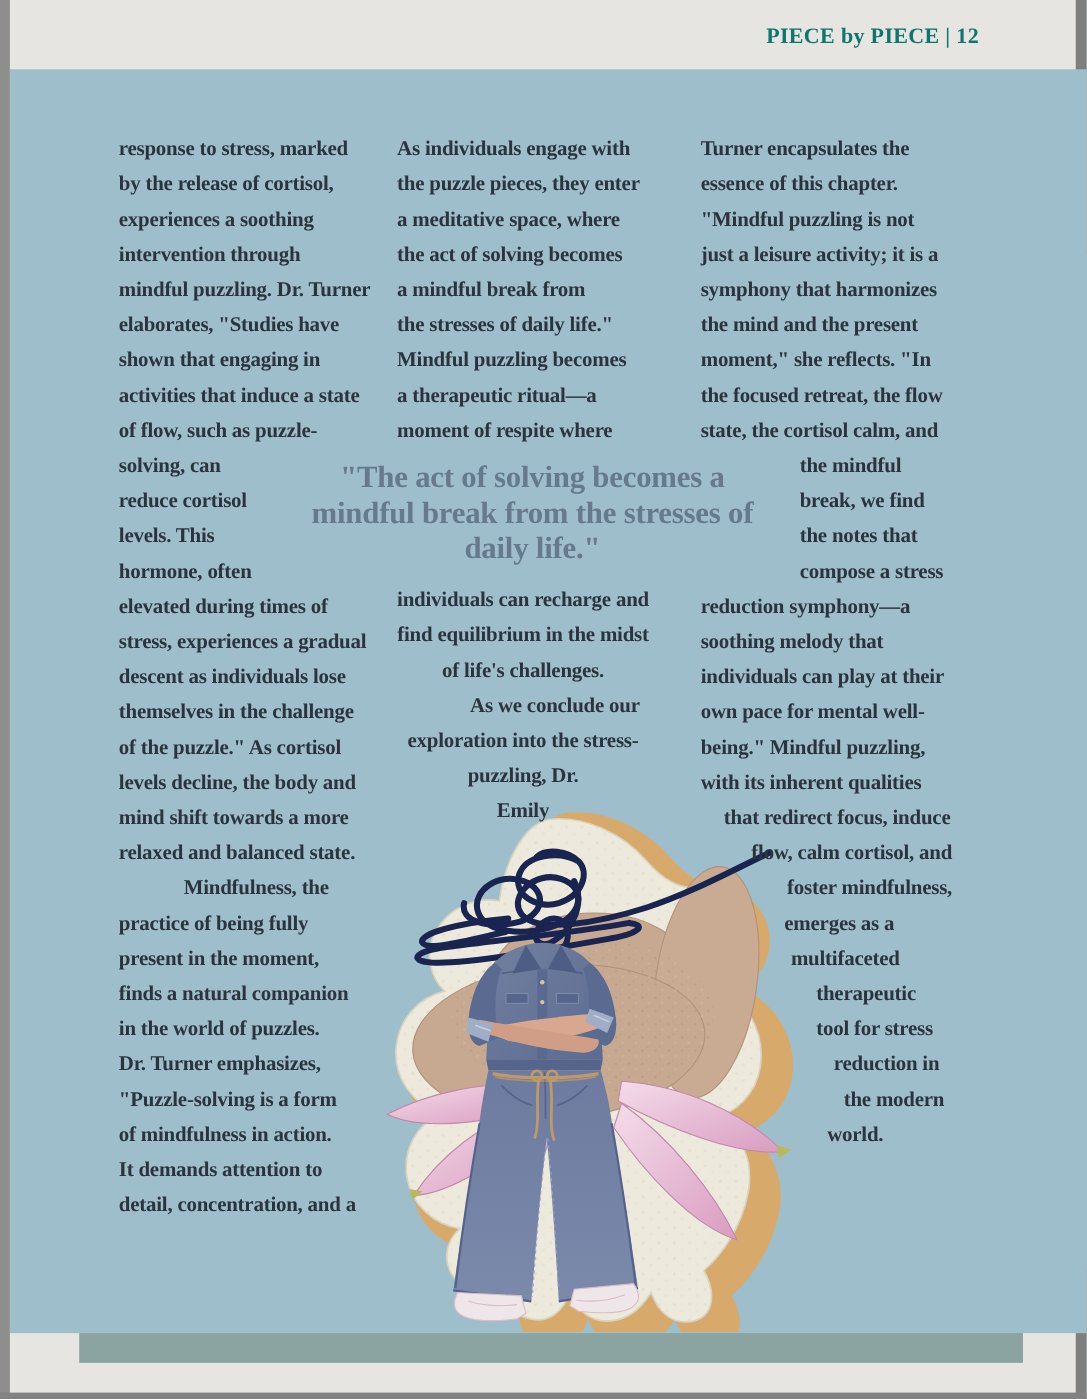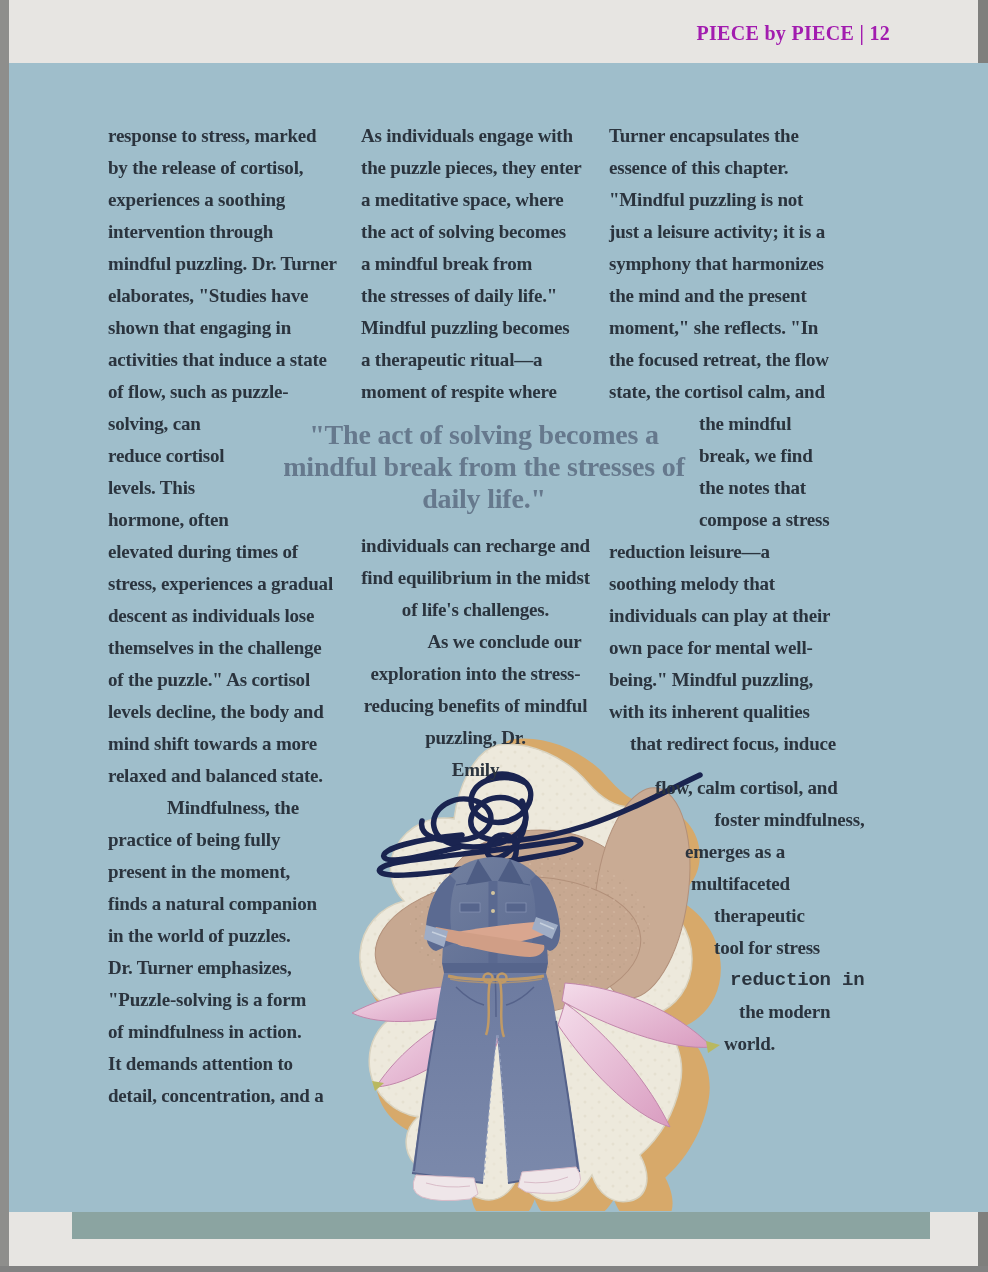--- a/index.html
+++ b/index.html
@@ -8,39 +8,39 @@
     background:var(--frame-bg,#e7e5e2);
     font-family:"Liberation Serif","DejaVu Serif",serif;
   }
   .edge{position:absolute;}
   .edge-left{left:0;top:0;width:9px;height:1272px;background:#8e8e8c;}
   .edge-right{left:978px;top:0;width:10px;height:1272px;background:#7f7f7d;}
   .edge-bottom{left:0;top:1266px;width:988px;height:6px;background:#828282;}
   .header{
     position:absolute;left:9px;top:0;width:969px;height:63px;
     text-align:right;box-sizing:border-box;padding:22px 88px 0 12px;
-    font-size:20px;font-weight:bold;color:#a21caf;letter-spacing:.3px;
+    font-size:20px;font-weight:bold;color:#0f766e;letter-spacing:.3px;
   }
   .shadow-layer{
     position:absolute;left:72px;top:272px;width:858px;height:967px;
     background:var(--shadow-green,#8ba4a1);
   }
   .page{
     position:absolute;left:9px;top:63px;width:985px;height:1149px;
     background:var(--page-blue,#9fbecb);
   }
   .col{
     position:absolute;top:57px;z-index:3;
     font-size:19px;line-height:32px;font-weight:bold;
     color:var(--ink,#2b343e);white-space:nowrap;letter-spacing:-0.2px;
   }
   .col1{left:99px;}
   .col2a{left:352px;}
   .col2b{left:352px;top:467px;text-align:center;}
-  .col3{left:600px;}
+  .col3{left:628px;}
   .pullquote{
     position:absolute;left:230px;top:356px;width:490px;z-index:2;
     text-align:center;font-size:28px;line-height:31.5px;font-weight:bold;
     color:var(--quote,#66798d);letter-spacing:-0.2px;
   }
   .collage{position:absolute;left:321px;top:672px;width:395px;height:476px;z-index:1;}
   .tline{min-height:32px;}
 </style>
 </head>
 <body style="--frame-bg: #e7e5e2; --page-blue: #9fbecb; --shadow-green: #8ba4a1; --ink: #2b343e; --quote: #66798d;">
@@ -100,52 +100,51 @@
       <div class="tline">Mindful puzzling becomes</div>
       <div class="tline">a therapeutic ritual—a</div>
       <div class="tline">moment of respite where</div>
     </div>
   <div class="col col2b">
       <div class="tline">individuals can recharge and</div>
       <div class="tline">find equilibrium in the midst</div>
       <div class="tline">of life's challenges.</div>
       <div class="tline" style="padding-left: 58px;">As we conclude our</div>
       <div class="tline">exploration into the stress-</div>
-      <div class="tline">reducing benefits of mindful</div>
       <div class="tline">puzzling, Dr.</div>
       <div class="tline">Emily</div>
     </div>
   <div class="col col3">
       <div class="tline">Turner encapsulates the</div>
       <div class="tline">essence of this chapter.</div>
       <div class="tline">"Mindful puzzling is not</div>
       <div class="tline">just a leisure activity; it is a</div>
       <div class="tline">symphony that harmonizes</div>
       <div class="tline">the mind and the present</div>
       <div class="tline">moment," she reflects. "In</div>
       <div class="tline">the focused retreat, the flow</div>
       <div class="tline">state, the cortisol calm, and</div>
       <div class="tline" style="padding-left: 90px;">the mindful</div>
       <div class="tline" style="padding-left: 90px;">break, we find</div>
       <div class="tline" style="padding-left: 90px;">the notes that</div>
       <div class="tline" style="padding-left: 90px;">compose a stress</div>
-      <div class="tline">reduction leisure—a</div>
+      <div class="tline">reduction symphony—a</div>
       <div class="tline">soothing melody that</div>
       <div class="tline">individuals can play at their</div>
       <div class="tline">own pace for mental well-</div>
       <div class="tline">being." Mindful puzzling,</div>
       <div class="tline">with its inherent qualities</div>
       <div class="tline" style="padding-left: 21px;">that redirect focus, induce</div>
-      <div class="tline" style="padding-left: 46px; margin-top: 12px;">flow, calm cortisol, and</div>
+      <div class="tline" style="padding-left: 46px;">flow, calm cortisol, and</div>
       <div class="tline" style="padding-left: 71px; text-align: right;">foster mindfulness,</div>
       <div class="tline" style="padding-left: 76px;">emerges as a</div>
       <div class="tline" style="padding-left: 82px;">multifaceted</div>
       <div class="tline" style="padding-left: 105px;">therapeutic</div>
       <div class="tline" style="padding-left: 105px;">tool for stress</div>
-      <div class="tline" style="padding-left: 121px; font-family: Liberation Mono, monospace;">reduction in</div>
+      <div class="tline" style="padding-left: 121px;">reduction in</div>
       <div class="tline" style="padding-left: 130px;">the modern</div>
       <div class="tline" style="padding-left: 115px;">world.</div>
     </div>
 
   <div class="pullquote">
       <div class="tline">"The act of solving becomes a</div>
       <div class="tline">mindful break from the stresses of</div>
       <div class="tline">daily life."</div>
     </div>
 

